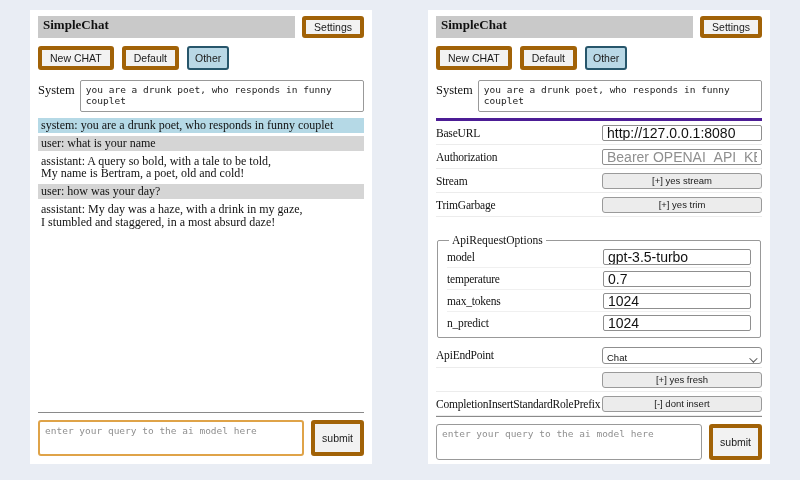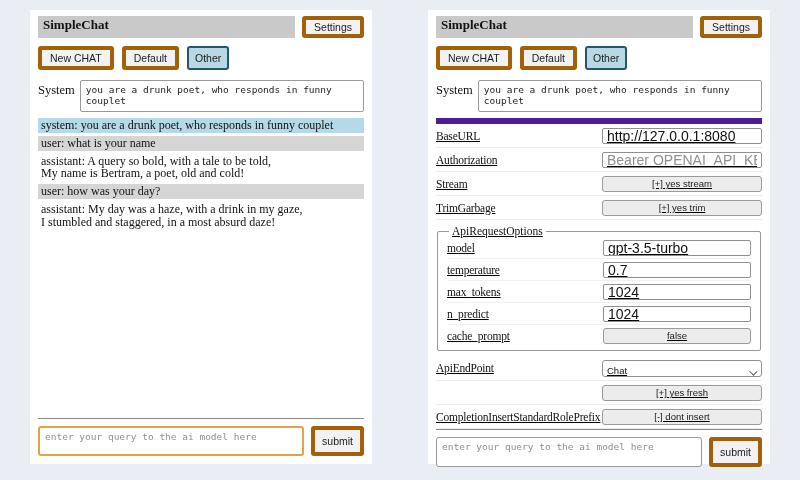--- a/index.html
+++ b/index.html
@@ -72,21 +72,21 @@
     line-height: 1.07;
     padding: 1px 3px;
     margin-bottom: 3px;
     white-space: pre-line;
     color: #111;
   }
   .msg.system    { background: #b5d9e6; }
   .msg.user      { background: #d5d5d5; }
   .msg.assistant { background: transparent; }
   
-  .settings-list { border-top: 6px solid #4c1d95; text-decoration: underline; }
+  .settings-list { border-top: 3px solid #4c1d95; }
   .set-row {
     display: flex;
     align-items: center;
     padding: 3.5px 0;
     border-bottom: 1px solid #ececec;
   }
   .set-row .lbl {
     font-size: 11.5px;
     letter-spacing: -0.2px;
     white-space: nowrap;
@@ -127,32 +127,32 @@
   .chev {
     margin-left: auto;
     width: 6px; height: 6px;
     border-right: 1.4px solid #555;
     border-bottom: 1.4px solid #555;
     transform: rotate(45deg) translateY(-2px);
   }
   fieldset {
     border: 1px solid #999;
     border-radius: 2px;
-    margin: 5px 1px 5px 1px;
+    margin: 17px 1px 5px 1px;
     padding: 0 9px 4px 9px;
   }
   fieldset legend { font-size: 11.5px; padding: 0 3px; margin-left: 2px; color: #111; }
   fieldset .set-row { padding: 2.5px 0; border-bottom: 1px solid #f0f0f0; }
   fieldset .set-row:last-child { border-bottom: none; }
   fieldset .ctl { width: 148px; }
   
   .bottom { margin-top: auto; }
   .rule { border: none; border-top: 1px solid #8a8a8a; margin: 0 0 7px 0; }
   .query-row { display: flex; align-items: stretch; gap: 7px; }
-  .query-row textarea { flex: 1; height: 30px; border: 1px solid #999; border-radius: 3px; }
+  .query-row textarea { flex: 1; height: 36px; border: 1px solid #999; border-radius: 3px; }
   .query-row textarea.focus-orange { border: 2px solid #dfa348; }
   .query-row button { padding: 0 7px; font-size: 10.5px; }
 </style>
 </head>
 <body>
 
 <div class="canvas">
 
   <div class="panel">
     <div class="titlebar-row">
@@ -245,24 +245,20 @@
         <div class="set-row">
           <span class="lbl">max_tokens</span>
           <input class="ctl" type="text" value="1024" style="">
         </div>
 
         <div class="set-row">
           <span class="lbl">n_predict</span>
           <input class="ctl" type="text" value="1024" style="">
         </div>
 
-        <div class="set-row">
-          <span class="lbl">cache_prompt</span>
-          <button class="ctl">false</button>
-        </div>
       </fieldset>
 
       <div class="set-row">
         <span class="lbl">ApiEndPoint</span>
         <div class="select ctl">
           <span>Chat</span>
           <span class="chev"></span>
         </div>
       </div>
 

